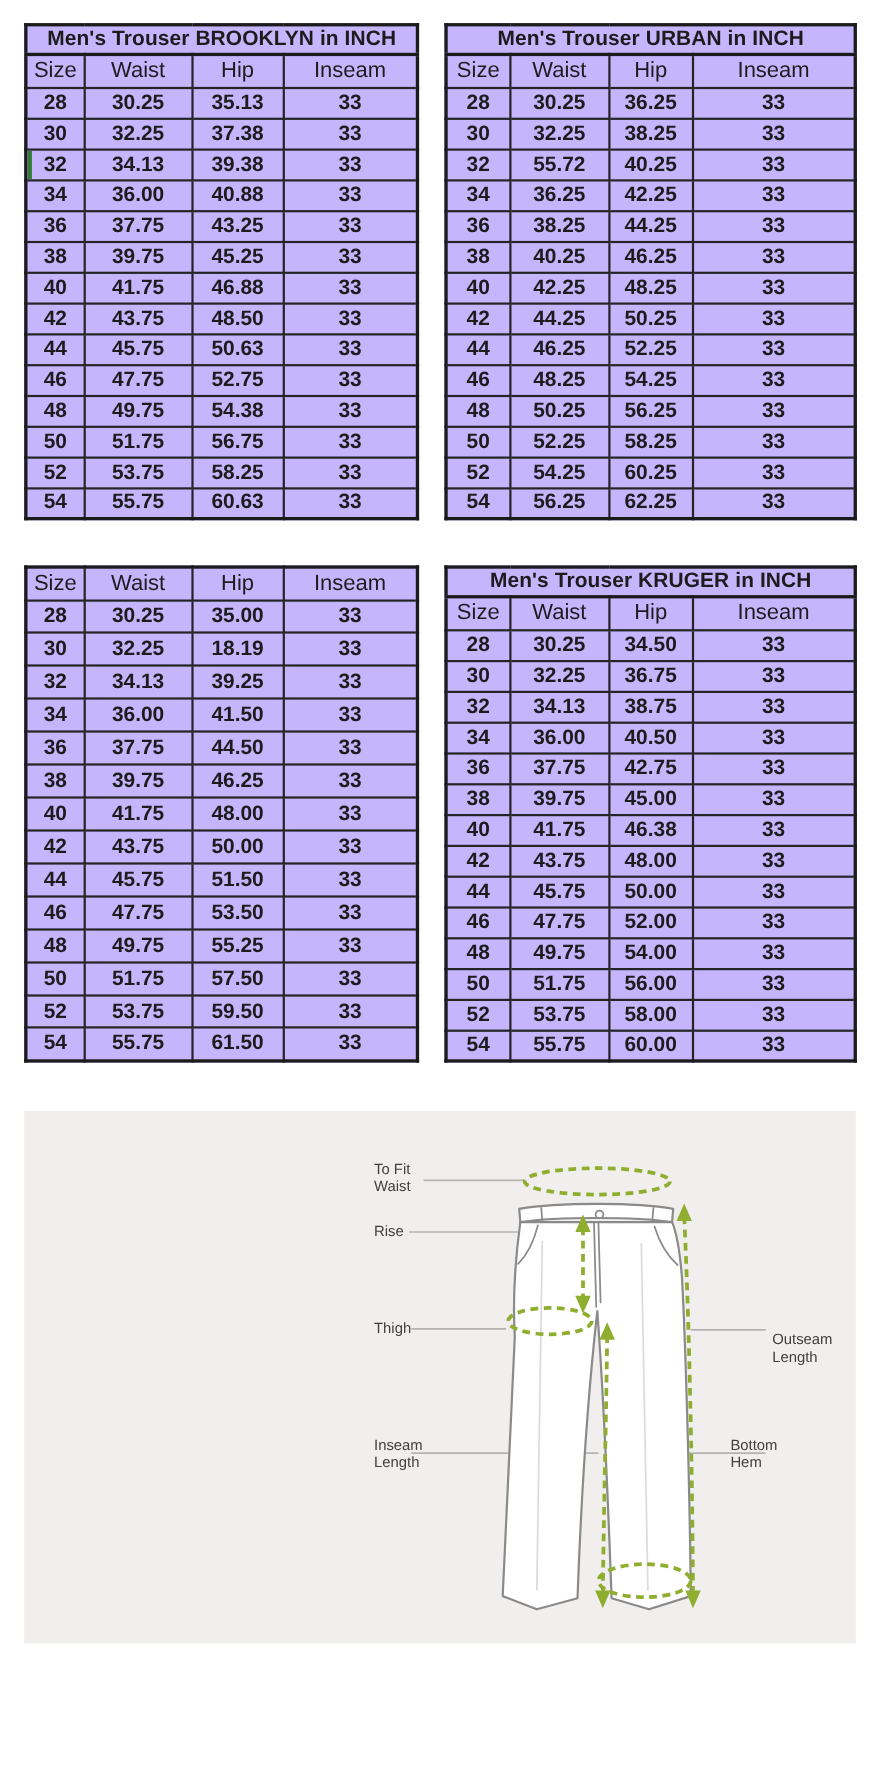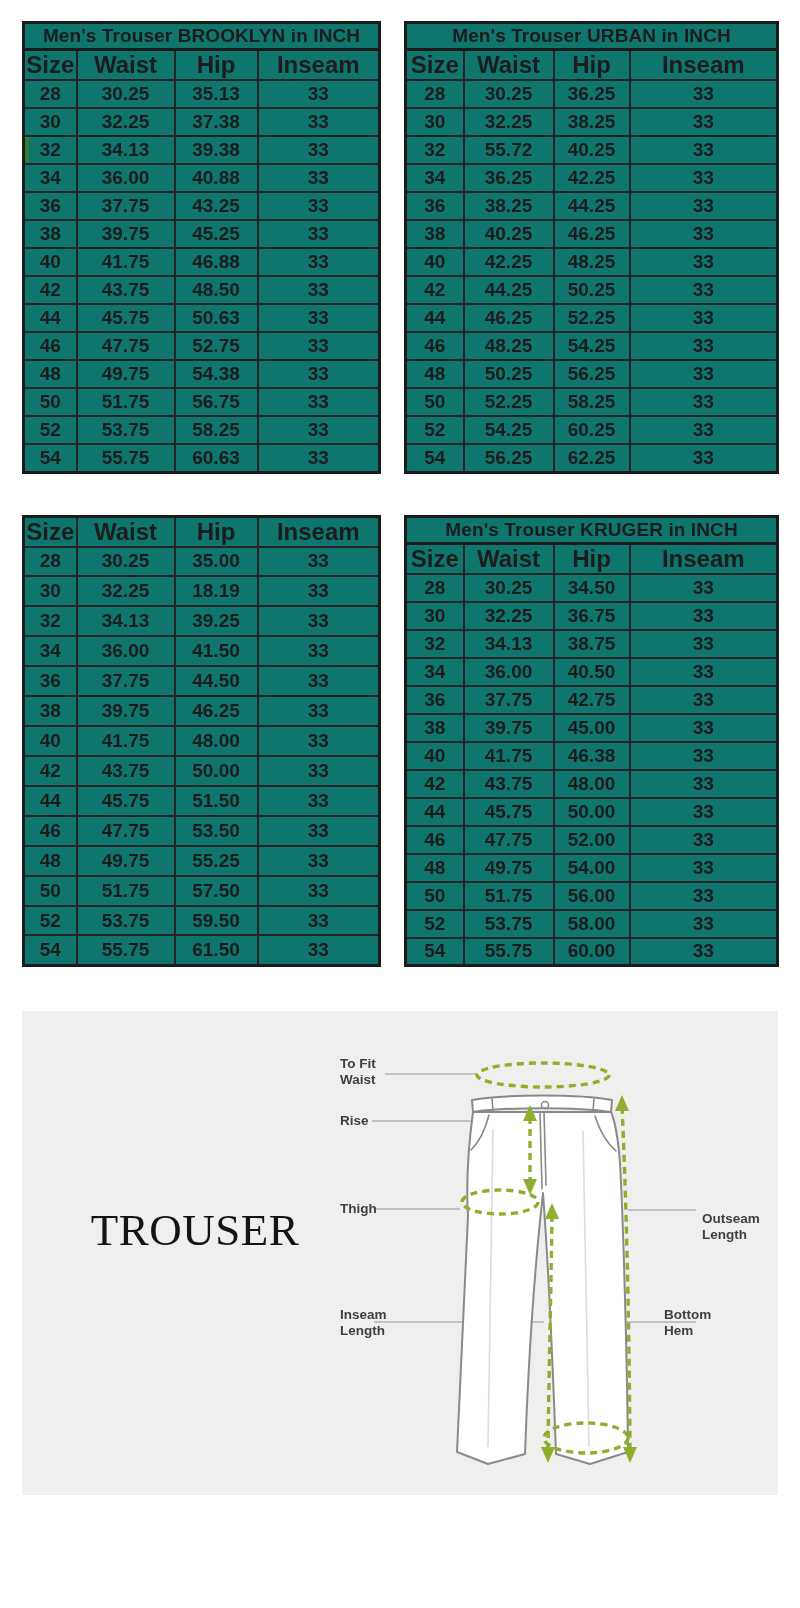--- a/index.html
+++ b/index.html
@@ -21,39 +21,39 @@
   }
   .tables-grid{
     display:grid;
     grid-template-columns:356px 372px;
     column-gap:26px;row-gap:41px;
     padding:21px 0 0 22px;
   }
   table.size-table{
     border-collapse:collapse;table-layout:fixed;
     border:3px solid var(--table-border);
-    background:#0f766e;
+    background:#c4b5fd;
   }
   table.t-left{width:356px;}
   table.t-right{width:372px;}
   table.t-left col.c1{width:53px;} table.t-left col.c2{width:98px;}
   table.t-left col.c3{width:83px;} table.t-left col.c4{width:122px;}
   table.t-right col.c1{width:58px;} table.t-right col.c2{width:90px;}
   table.t-right col.c3{width:76px;} table.t-right col.c4{width:148px;}
   .size-table th,.size-table td{
     border:2px solid #242424;
     text-align:center;vertical-align:middle;
     padding:0;
   }
   .size-table th.title{
     height:27px;font-size:19px;font-weight:bold;letter-spacing:.1px;
     border-bottom:3px solid var(--table-border);
   }
   .size-table tr.head th{
-    height:30px;font-size:24px;font-weight:bold;
+    height:30px;font-size:20px;font-weight:normal;
   }
   .size-table td{
     height:28px;font-size:19px;font-weight:600;
   }
   tr.selected td:first-child{
     box-shadow:inset 4px 0 0 var(--selection-green);
   }
   
   .panel{
     position:relative;
@@ -63,21 +63,21 @@
   }
   .trouser-svg{position:absolute;left:0;top:0;width:756px;height:484px;}
   .leaders line{stroke:var(--leader-gray);stroke-width:1.5;}
   .body,.waistband{fill:#ffffff;stroke:var(--trouser-outline);stroke-width:2;stroke-linejoin:round;}
   .button{fill:none;stroke:var(--trouser-outline);stroke-width:1.6;}
   .detail{fill:none;stroke:var(--trouser-outline);stroke-width:1.6;stroke-linecap:round;}
   .crease{stroke:var(--crease-gray);stroke-width:1.6;}
   .dash{fill:none;stroke:var(--measure-green);stroke-width:3.4;stroke-dasharray:7 5;}
   .arrow{fill:var(--measure-green);stroke:none;}
   .lbl{
-    position:absolute;font-size:13.5px;font-weight:700;line-height:16px;
+    position:absolute;font-size:13.5px;font-weight:400;line-height:16px;
     color:var(--label-text);
   }
   .heading{
     position:absolute;left:20px;top:196px;width:306px;
     text-align:center;
     font-family:"Liberation Serif", serif;
     font-size:45px;line-height:1.03;color:#141414;
     letter-spacing:.5px;white-space:nowrap;
   }
 </style>
@@ -556,17 +556,16 @@
     </svg>
 
     <div class="lbl" style="left:318px;top:45px;width:52px;">To Fit Waist</div>
     <div class="lbl" style="left:318px;top:102px;width:52px;">Rise</div>
     <div class="lbl" style="left:318px;top:190px;width:52px;">Thigh</div>
     <div class="lbl" style="left:318px;top:296px;width:56px;">Inseam Length</div>
     <div class="lbl" style="left:680px;top:200px;width:64px;">Outseam Length</div>
     <div class="lbl" style="left:642px;top:296px;width:56px;">Bottom Hem</div>
 
     <div class="heading">
-      <div>TROUSER</div>
     </div>
 
   </div>
 </div>
 
 </body></html>

